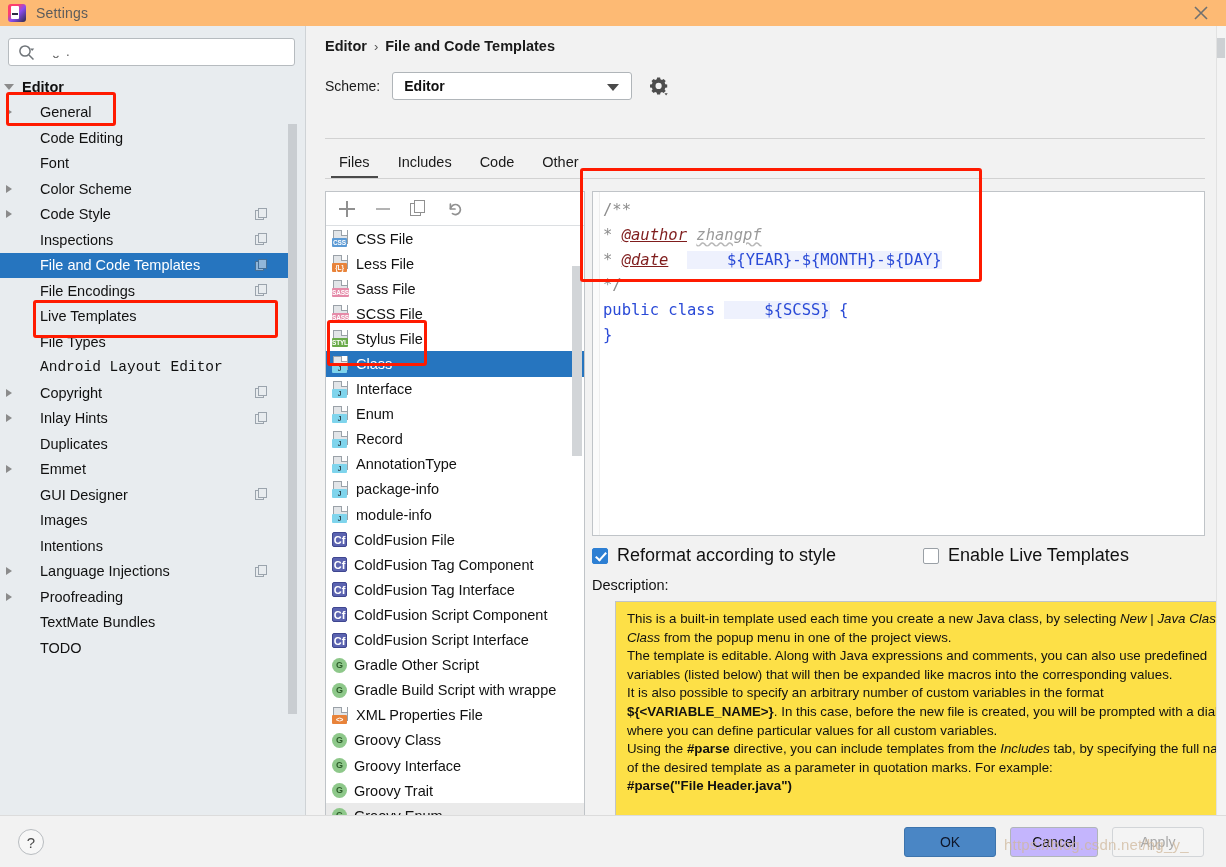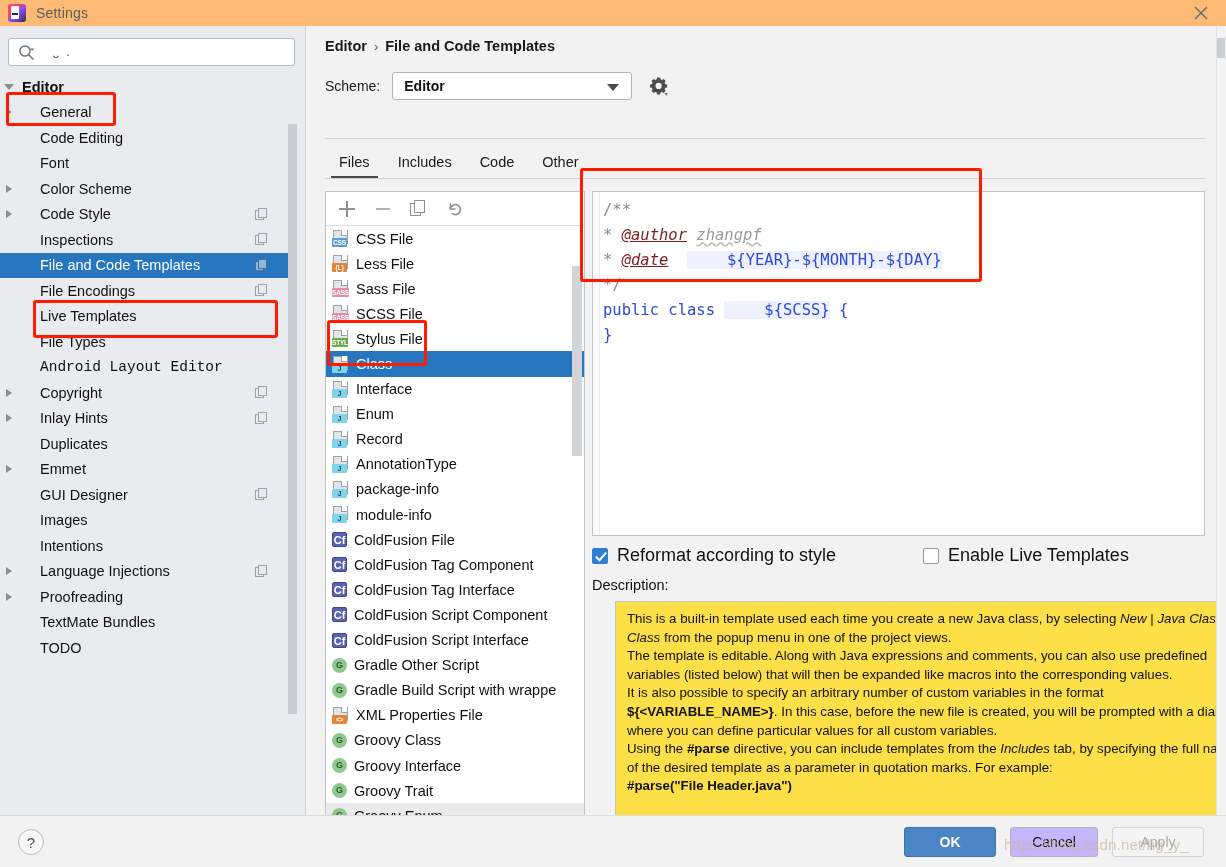--- a/index.html
+++ b/index.html
@@ -295,21 +295,21 @@
     position: absolute; left: 18px; top: 13px; width: 26px; height: 26px;
     border: 1px solid #b8bcc0; border-radius: 50%; background: #f7f7f7;
     font-size: 15px; color: #4a4a4a; display:flex; align-items:center; justify-content:center;
     cursor: pointer;
   }
   .btn {
     position: absolute; top: 11px; height: 30px; border-radius: 3px;
     font-size: 14px; display: flex; align-items: center; justify-content: center;
     cursor: pointer; border: 1px solid #b0b5b9; background: #c4b5fd; color: #111;
   }
-  .btn.primary { background: #4a86c5; border-color: #3d74ad; color: #ffffff; font-weight: bold; }
+  .btn.primary { background: #4a86c5; border-color: #3d74ad; color: #0f172a; font-weight: normal; }
   .btn.disabled { color: #a8a8a8; background: #f4f4f4; border-color: #d2d5d8; }
   .btn-ok     { left: 904px; width: 92px; }
   .btn-cancel { left: 1010px; width: 88px; }
   .btn-apply  { left: 1112px; width: 92px; }
 
   .watermark {
     position: absolute; left: 1004px; bottom: 14px;
     font-size: 15px; color: #cfb79a; opacity: .72; white-space: nowrap;
     font-family: "Liberation Sans", sans-serif; letter-spacing: .2px;
     pointer-events: none;

